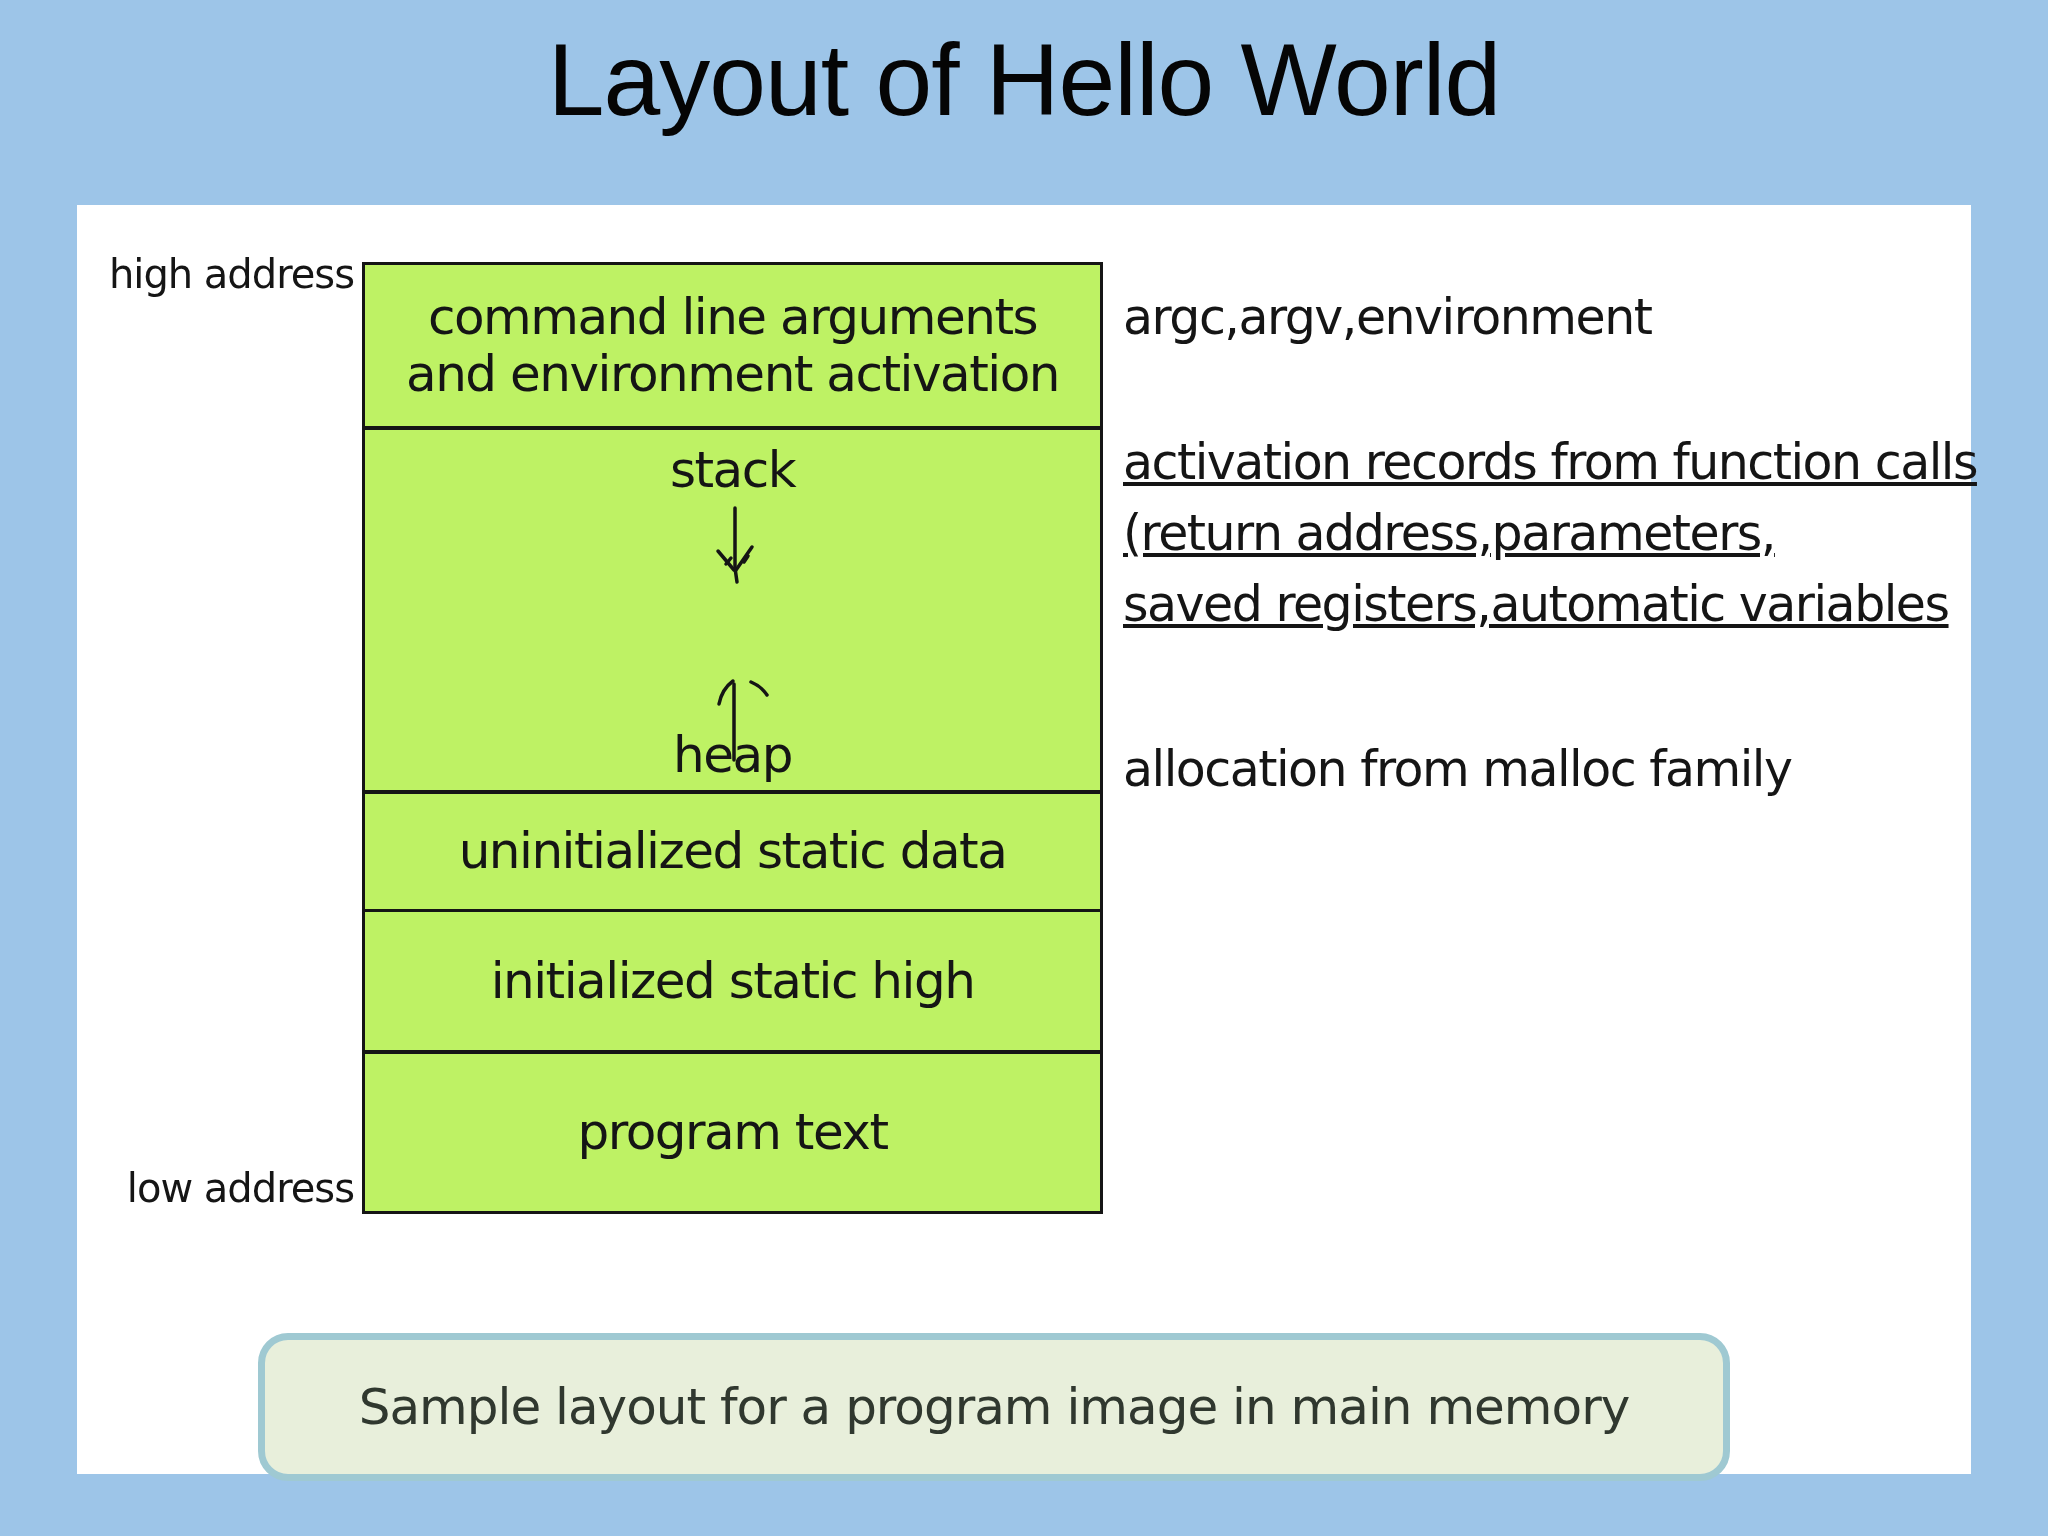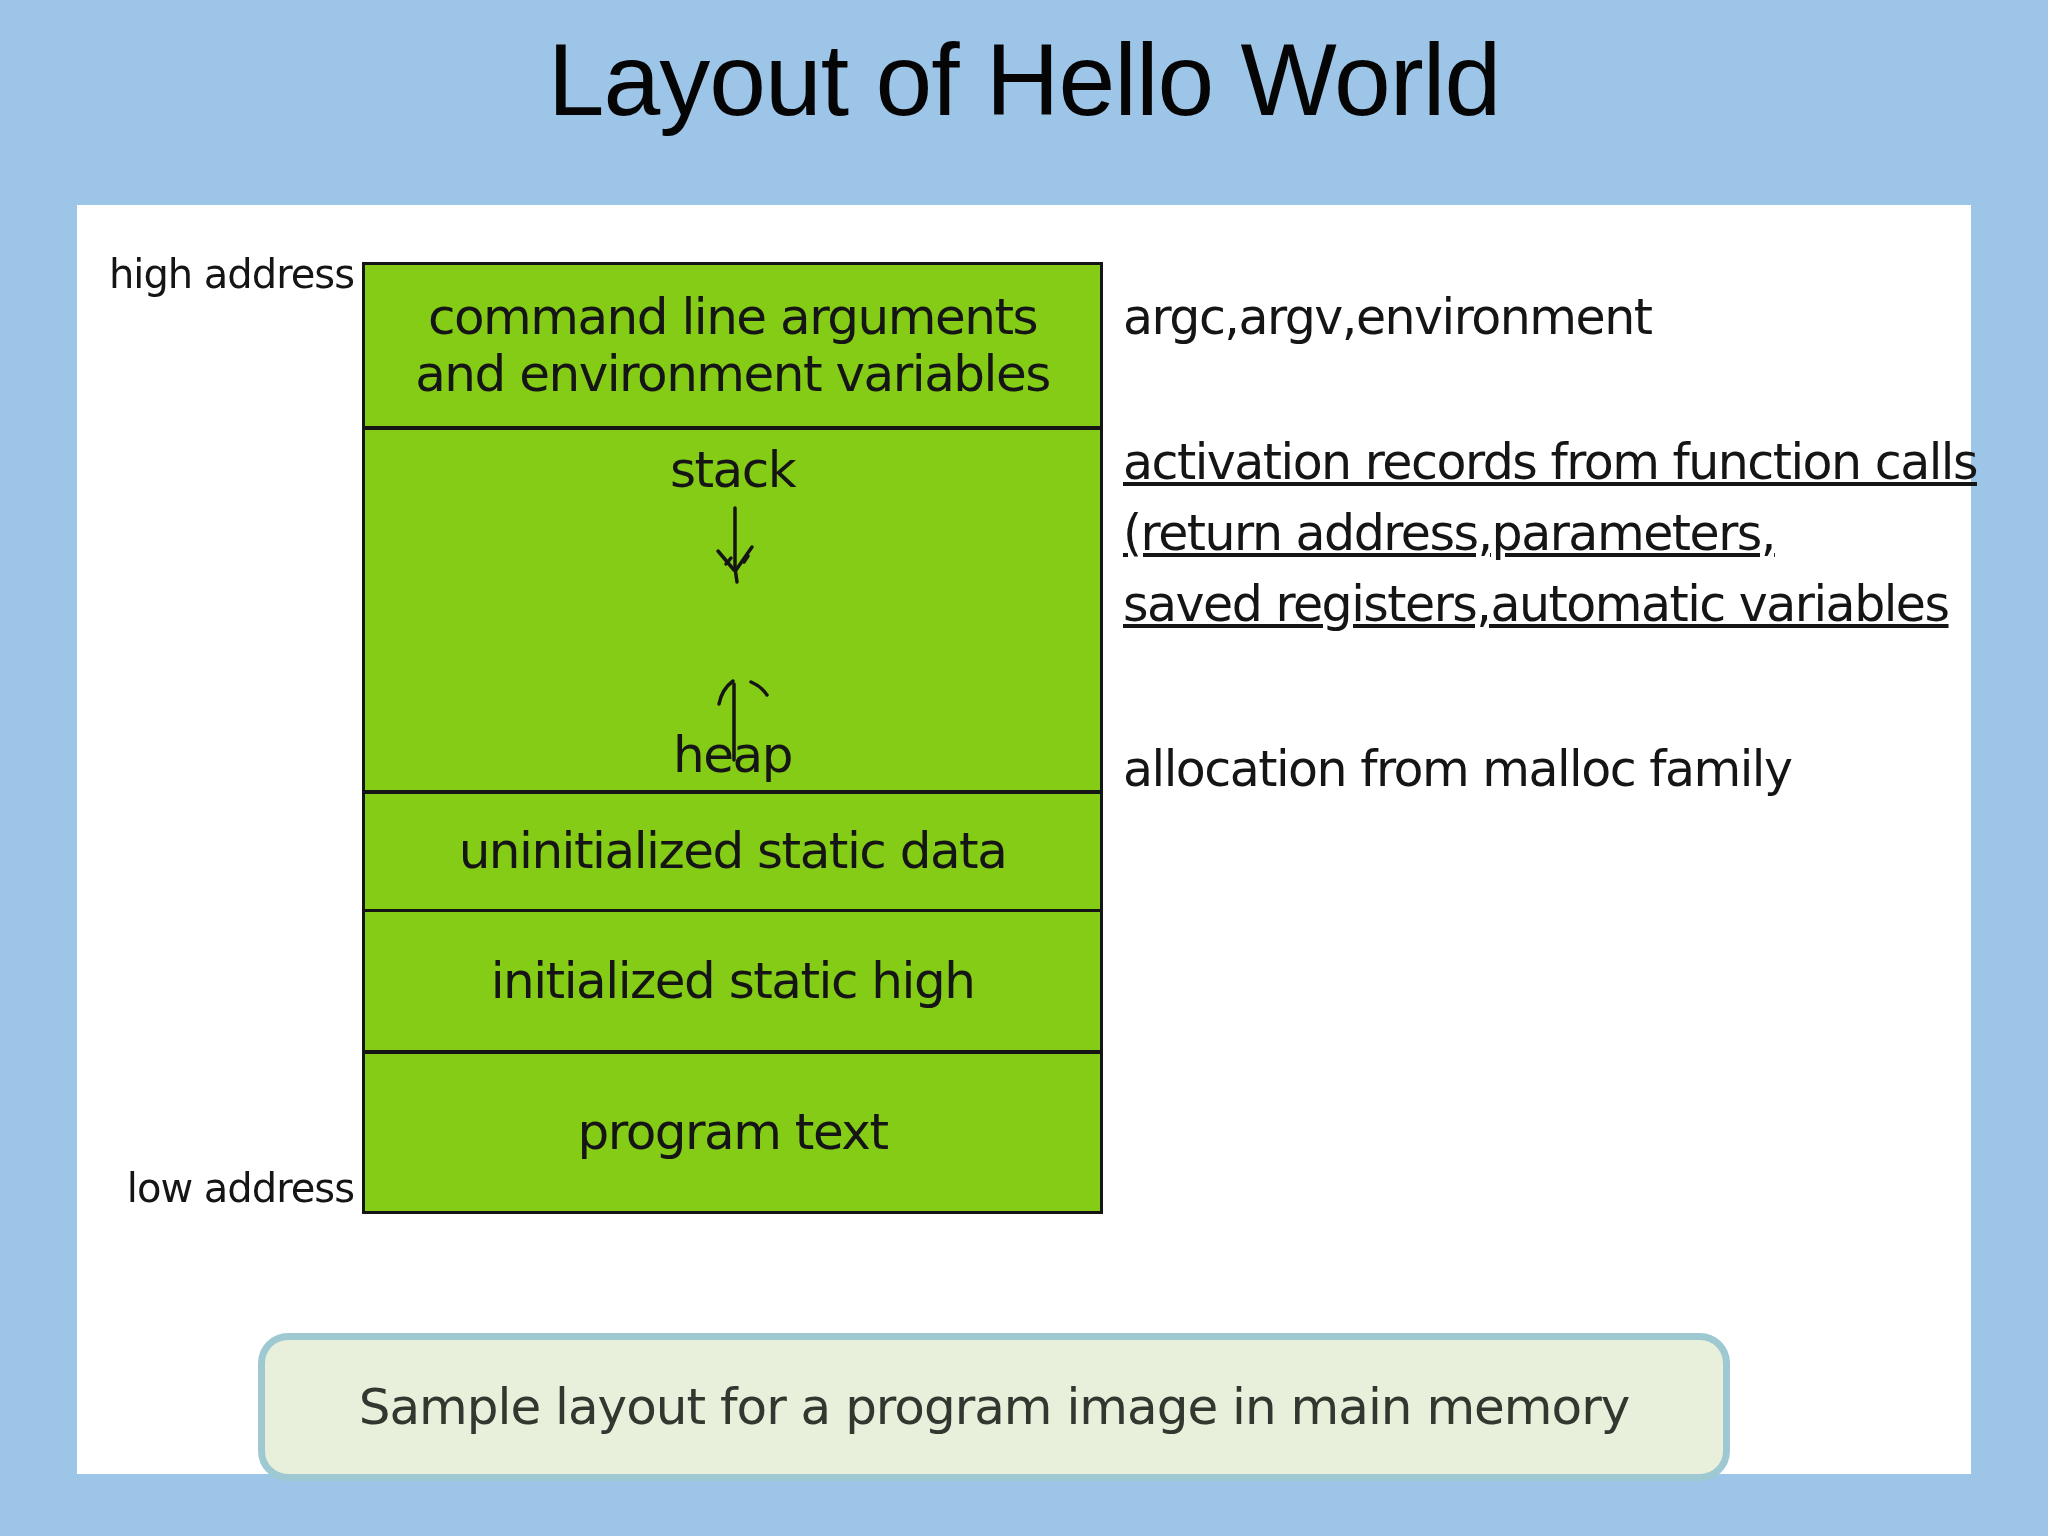--- a/index.html
+++ b/index.html
@@ -20,21 +20,21 @@
   .panel{
     position:absolute;left:77px;top:205px;width:1894px;height:1269px;
     background:var(--panel,#ffffff);
   }
   
   .membox{
     position:absolute;left:285px;top:57px;width:741px;height:952px;
     border:3px solid var(--ink,#151515);
     box-sizing:border-box;
     display:flex;flex-direction:column;
-    background:#84cc16;
+    background:#bef264;
   }
   .sec{
     box-sizing:border-box;
     display:flex;flex-direction:column;align-items:center;justify-content:center;
     font-size:50px;letter-spacing:-1.5px;line-height:57px;
     text-align:center;
   }
   .sec-args{height:165px;border-bottom:4px solid var(--ink,#151515);}
   .sec-stackheap{height:364px;border-bottom:4px solid var(--ink,#151515);justify-content:flex-start;position:relative;}
   .sec-uninit{height:118px;border-bottom:3px solid var(--ink,#151515);}
@@ -81,21 +81,21 @@
 
 <div class="panel">
 
   <div class="addr-label hi-label">high address</div>
   <div class="addr-label lo-label">low address</div>
 
   <div class="membox">
 
     <div class="sec sec-args">
       <div>command line arguments</div>
-      <div>and environment variables</div>
+      <div>and environment activation</div>
     </div>
 
     <div class="sec sec-stackheap">
       <div class="stack-label">stack</div>
       <svg class="arrow-down-svg" width="60" height="82" viewBox="0 0 60 82">
         <path d="M30 4 L30 62"></path>
         <path d="M13 47 L29 66"></path>
         <path d="M47 43 L31 66"></path>
         <path d="M30 64 L32 78"></path>
         <path d="M21 60 L26 54"></path>

